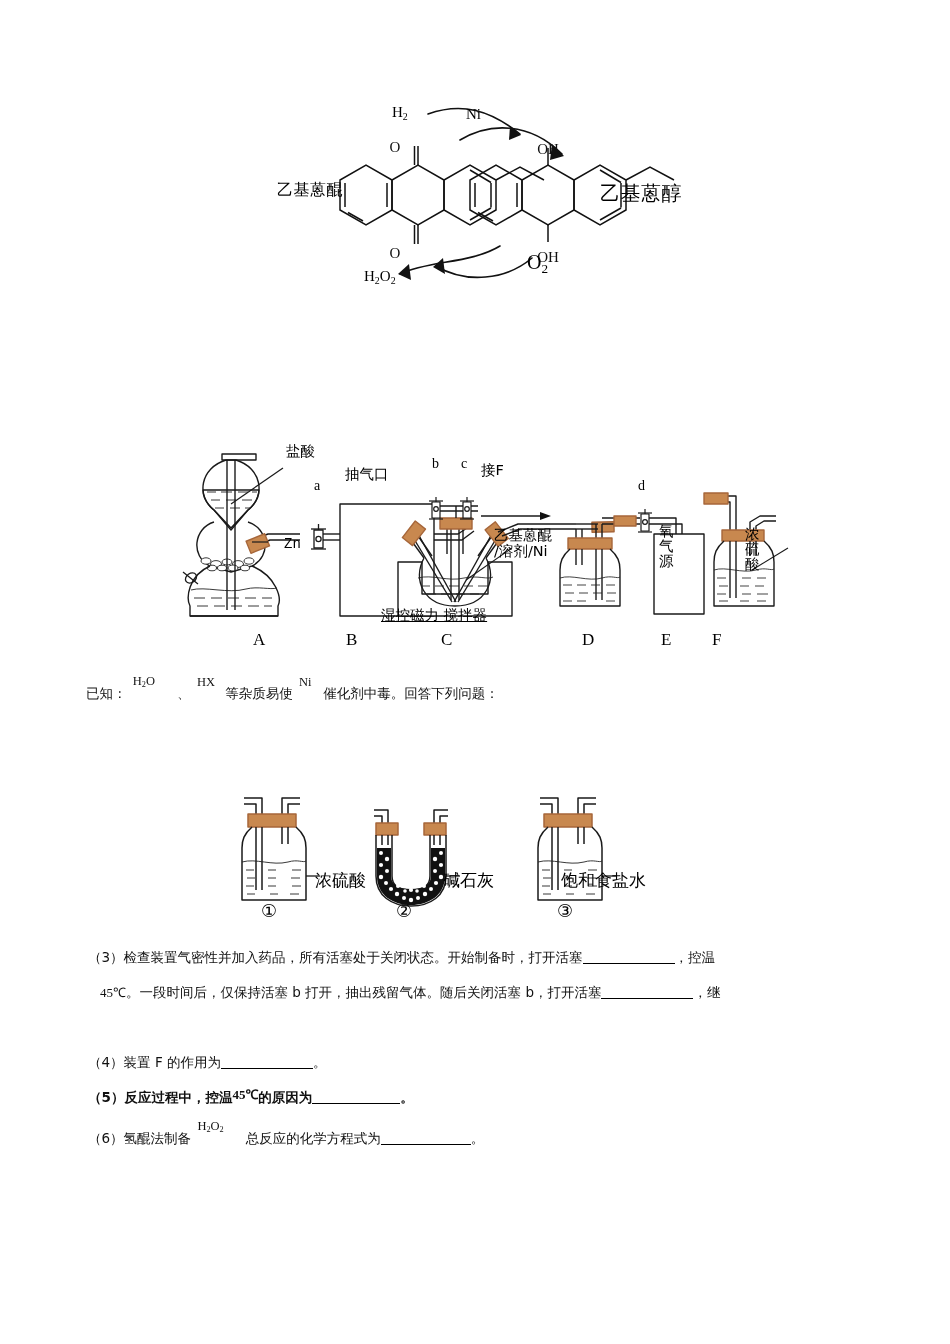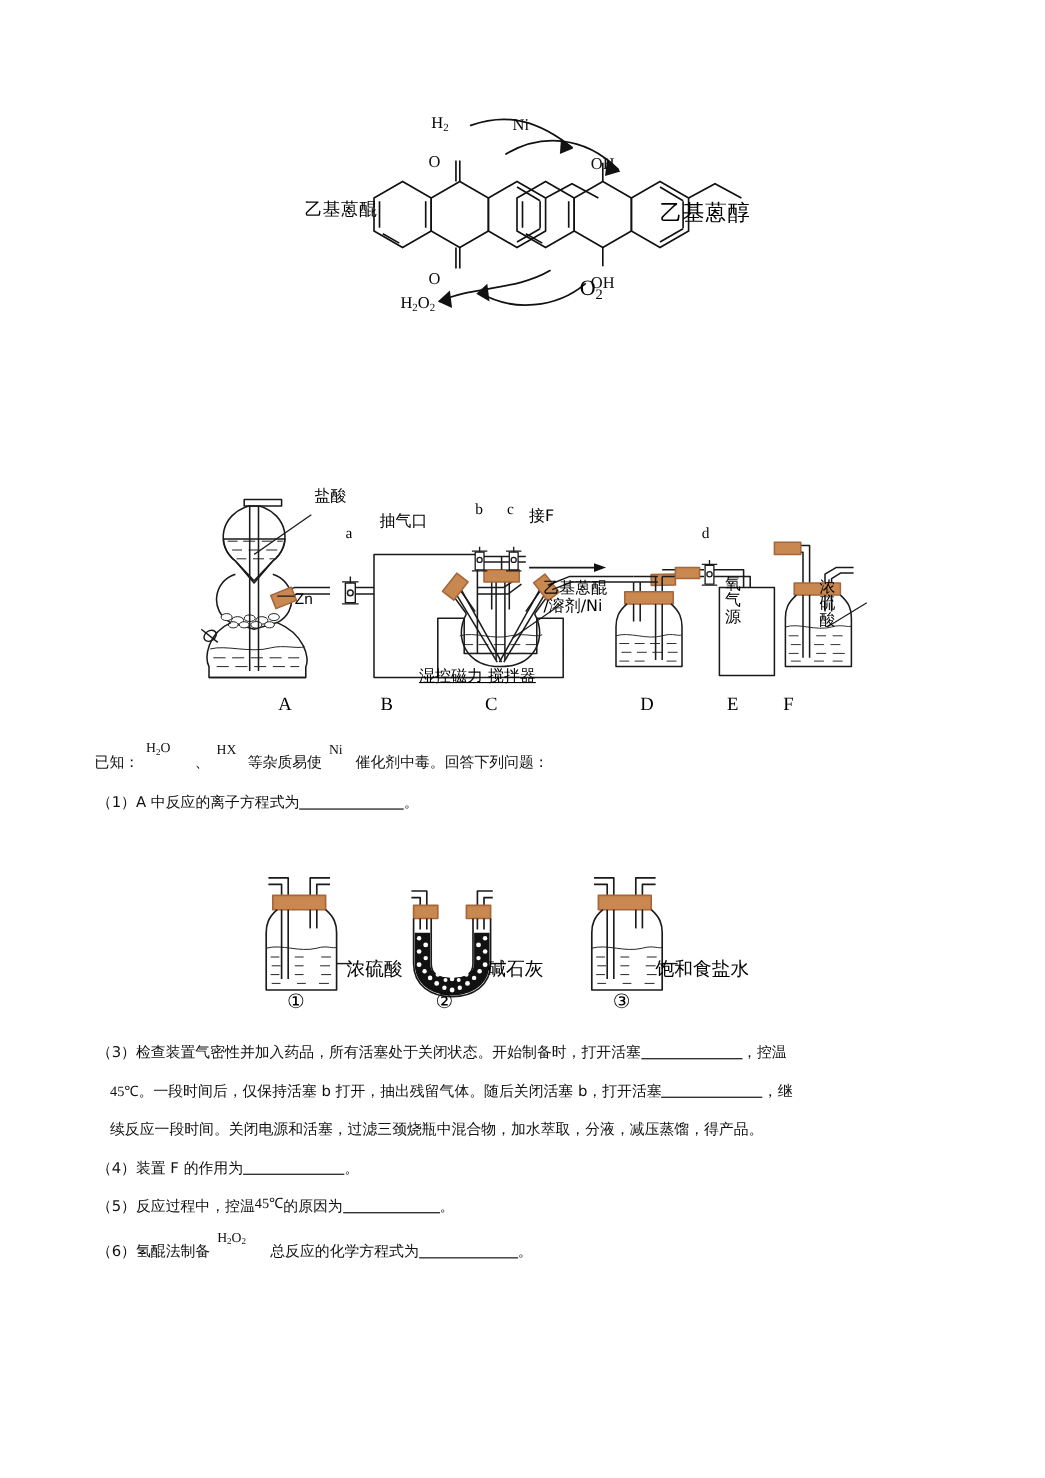--- a/index.html
+++ b/index.html
@@ -43,21 +43,21 @@
   .lbl-eaol { left: 600px; top: 180px; font-size: 20px; letter-spacing: .5px;}
 
   
   #apparatus { left: 0; top: 430px; width: 950px; height: 235px; }
 
   .ap-label { position: absolute; font-size: 14.5px; line-height: 1.12; }
   .ap-letter { position: absolute; font-size: 17px;
                font-family: "Liberation Serif", serif; }
 
   .t-yansuan   { left: 286px; top: 443px; }
-  .t-zn        { left: 268px; top: 537px; font-family:Liberation Sans, sans-serif; font-size:14px;}
+  .t-zn        { left: 284px; top: 537px; font-family:Liberation Mono, monospace; font-size:14px;}
   .t-a         { left: 314px; top: 478px; font-family:"Liberation Serif",serif; font-size:14px;}
   .t-chouqi    { left: 345px; top: 466px; }
   .t-b         { left: 432px; top: 456px; font-family:"Liberation Serif",serif; font-size:14px;}
   .t-c         { left: 461px; top: 456px; font-family:"Liberation Serif",serif; font-size:14px;}
   .t-jief      { left: 481px; top: 462px; }
   .t-yiji      { left: 494px; top: 527px; }
   .t-stir      { left: 381px; top: 607px; text-decoration: underline; }
   .t-d         { left: 638px; top: 478px; font-family:"Liberation Serif",serif; font-size:14px;}
   .t-oxy       { left: 659px; top: 524px; line-height:1.05; }
   .t-nongliu   { left: 745px; top: 527px; line-height:1.05; }
@@ -79,21 +79,21 @@
     white-space: nowrap;
   }
   .ptext .sci { font-family: "Liberation Serif", serif; }
 
   #line-known { left: 86px; top: 683px; }
   #q1 { left: 88px; top: 720px; }
   #q2 { left: 88px; top: 757px; }
   #q3 { left: 88px; top: 940px; white-space: normal; width: 800px; }
   #q3 .l2 { display:block; margin-left: 12px; }
   #q4 { left: 88px; top: 1052px; }
-  #q5 { left: 88px; top: 1087px; }
+  #q5 { left: 88px; top: 1087px; font-weight: bold; }
   #q6 { left: 88px; top: 1128px; }
 
   .sup-box { display:inline-block; position:relative; width:0; height:0; }
   .sup-float {
     position:absolute; bottom: 6px; left: 2px;
     font-family:"Liberation Serif", serif; font-size: 12.5px; white-space: nowrap;
   }
 
   
   #options { left: 0; top: 790px; width: 950px; height: 130px; }
@@ -102,21 +102,21 @@
     font-family: "DejaVu Sans", "Liberation Sans", sans-serif;
     font-size: 17px;
   }
   .opt-num {
     position: absolute;
     font-family: "DejaVu Sans", sans-serif;
     font-size: 18px;
   }
   .ol-1 { left: 315px; top: 869px; }
   .ol-2 { left: 443px; top: 869px; }
-  .ol-3 { left: 596px; top: 869px; }
+  .ol-3 { left: 561px; top: 869px; }
   .on-1 { left: 261px; top: 900px; }
   .on-2 { left: 396px; top: 900px; }
   .on-3 { left: 557px; top: 900px; }
 </style>
 </head>
 <body>
 
 <div class="page">
 
   <svg class="abs" id="cycle-scheme" viewBox="0 0 950 230" style="left:0; top:78px; width:950px; height:230px;">
@@ -469,23 +469,20 @@
   <div class="ptext" id="line-known">
     <span>已知：</span>
     <span class="sup-box"><span class="sup-float">H<sub>2</sub>O</span></span>
     <span style="display:inline-block;width:42px"></span><span>、</span>
     <span class="sup-box"><span class="sup-float">HX</span></span>
     <span style="display:inline-block;width:26px"></span><span>等杂质易使</span>
     <span class="sup-box"><span class="sup-float">Ni</span></span>
     <span style="display:inline-block;width:22px"></span><span>催化剂中毒。回答下列问题：</span>
   </div>
 
-  <div class="ptext" id="q1">
-    <span>（1）</span><span>A 中反应的离子方程式为</span><span class="blank" style="width:95px"></span><span>。</span>
-  </div>
 
 
   <svg class="abs" id="options" viewBox="0 0 950 130" style="left:0; top:790px; width:950px; height:130px;">
     <g stroke="#1a1a1a" fill="none" stroke-width="1.5" stroke-linejoin="round">
 
       <g>
         <path d="M244 8 L 262 8 L 262 26"></path>
         <path d="M244 14 L 256 14 L 256 26"></path>
         <path d="M300 8 L 282 8 L 282 26"></path>
         <path d="M300 14 L 288 14 L 288 26"></path>
@@ -598,21 +595,20 @@
   <div class="opt-label cn ol-3">饱和食盐水</div>
   <div class="opt-num on-1">①</div>
   <div class="opt-num on-2">②</div>
   <div class="opt-num on-3">③</div>
 
   <div class="ptext" id="q3" style="line-height:2.6;">
     <span>（3）</span><span>检查装置气密性并加入药品，所有活塞处于关闭状态。开始制备时，打开活塞</span><span class="blank" style="width:92px"></span><span>，控温</span>
     <span class="l2">
       <span class="sci" style="font-size:13px">45℃</span><span>。一段时间后，仅保持活塞 b 打开，抽出残留气体。随后关闭活塞 b，打开活塞</span><span class="blank" style="width:92px"></span><span>，继</span>
     </span>
-    <span class="l2">续反应一段时间。关闭电源和活塞，过滤三颈烧瓶中混合物，加水萃取，分液，减压蒸馏，得产品。</span>
   </div>
 
   <div class="ptext" id="q4">
     <span>（4）</span><span>装置 F 的作用为</span><span class="blank" style="width:92px"></span><span>。</span>
   </div>
 
   <div class="ptext" id="q5">
     <span>（5）</span><span>反应过程中，控温</span><span class="sci" style="font-size:13px; position:relative; top:-3px;">45℃</span><span>的原因为</span><span class="blank" style="width:88px"></span><span>。</span>
   </div>
 

